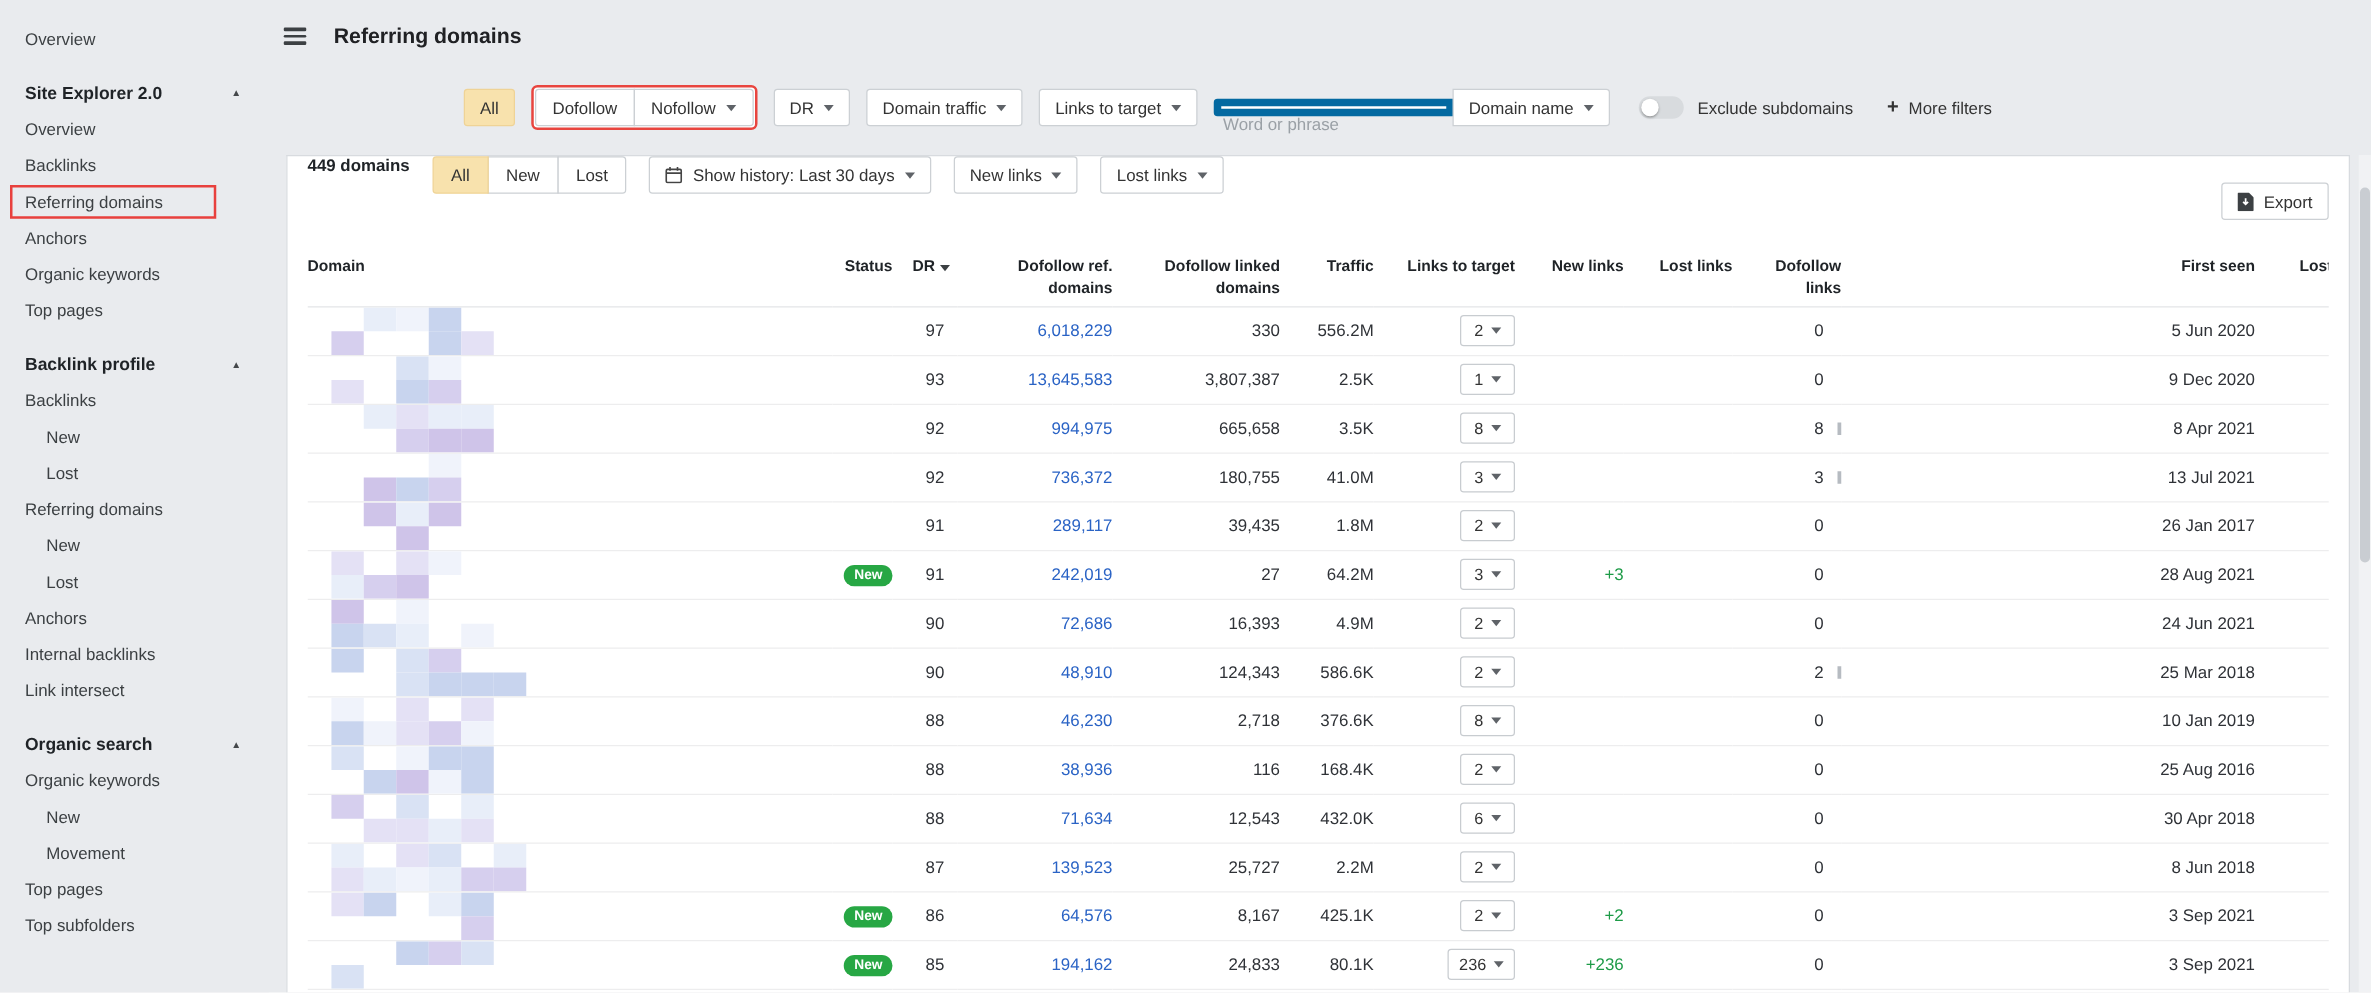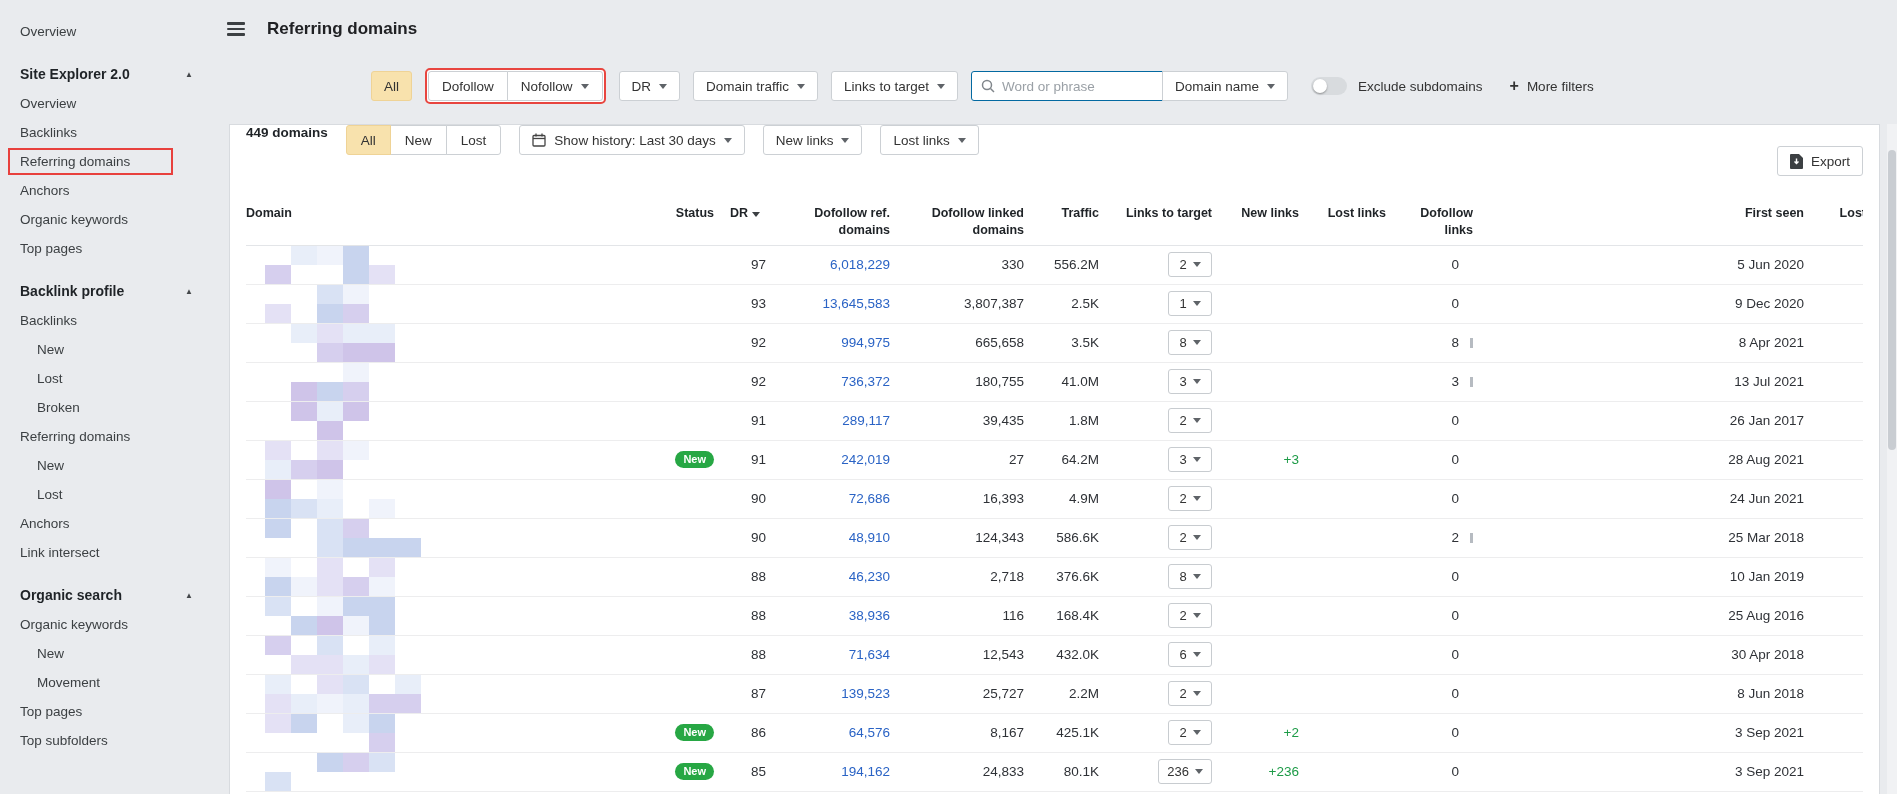--- a/index.html
+++ b/index.html
@@ -24,21 +24,21 @@
   #filter-row { position:absolute; left:371px; top:68px; height:36px; display:flex; align-items:center; gap:13px; }
   .chip { height:30px; padding:0 12px; border:1px solid #ccd0d4; border-radius:3px; background:#fff; font-size:13.5px; color:#333; display:inline-flex; align-items:center; gap:8px; cursor:pointer; font-family:inherit; white-space:nowrap; }
   .chip.tan { background:#f8e2ad; border-color:#efd396; }
   .caret { width:0; height:0; border-left:4px solid transparent; border-right:4px solid transparent; border-top:5px solid #5f6368; display:inline-block; }
   .red-group { border:2px solid #e8453f; border-radius:5px; padding:1px; display:flex; background:#fff; }
   .seg-btn { height:30px; padding:0 13px; border:1px solid #ccd0d4; background:#fff; font-size:13.5px; color:#333; display:inline-flex; align-items:center; gap:8px; cursor:pointer; font-family:inherit; }
   .seg-btn + .seg-btn { margin-left:-1px; }
   .seg-btn.first { border-radius:3px 0 0 3px; }
   .seg-btn.last  { border-radius:0 3px 3px 0; }
   .search-group { display:flex; align-items:center; }
-  .search-box { display:flex; align-items:center; width:192px; height:30px; border:1px solid #0369a1; border-radius:3px 0 0 3px; background:#fff; padding:0 9px; gap:7px; }
+  .search-box { display:flex; align-items:center; width:192px; height:14px; border:6px solid #0369a1; border-radius:3px 0 0 3px; background:#fff; padding:0 9px; gap:7px;flex-direction:column; }
   .search-box input { border:none; outline:none; flex:1; font-size:13.5px; color:#333; font-family:inherit; background:transparent; min-width:0; }
   .search-box input::placeholder { color:#9aa0a6; }
   .attach-chip { margin-left:-1px; border-radius:0 3px 3px 0; }
   .toggle-wrap { display:flex; align-items:center; gap:11px; margin-left:10px; cursor:pointer; }
   .toggle { width:36px; height:18px; border-radius:9px; background:#d8dbde; position:relative; }
   .knob { position:absolute; left:2px; top:2px; width:14px; height:14px; border-radius:50%; background:#fff; box-shadow:0 1px 2px rgba(0,0,0,.35); }
   .toggle-label { font-size:13.5px; color:#333; }
   .more-filters { display:flex; align-items:center; gap:8px; margin-left:14px; cursor:pointer; font-size:13.5px; color:#333; }
   .plus-glyph { font-size:16px; font-weight:bold; color:#333; line-height:1; }
 
@@ -56,21 +56,21 @@
 
   
   #table-wrap { position:absolute; left:16px; right:16px; top:72px; bottom:0; overflow:hidden; }
   table { width:100%; border-collapse:collapse; table-layout:fixed; }
   thead th { vertical-align:top; padding:8px 0 0 0; font-size:12.5px; font-weight:bold; color:#1f2327; line-height:17px; white-space:pre-line; text-align:right; height:48px; border-bottom:1px solid #e3e5e8; }
   thead th.al { text-align:left; }
   thead th.dr-th { padding-left:16px; }
   .sort-caret { width:0; height:0; border-left:4px solid transparent; border-right:4px solid transparent; border-top:5px solid #3c4043; display:inline-block; margin-left:4px; }
   tbody td { height:38.6px; border-bottom:1px solid #ededee; font-size:13.5px; color:#2f3237; text-align:right; padding:0; vertical-align:middle; }
   td.c-domain { text-align:left; }
-  td.c-dr { text-align:right; padding-left:16px; }
+  td.c-dr { text-align:center; padding-left:16px; }
   .ref-link { color:#2a63c5; text-decoration:none; cursor:pointer; }
   .badge-new { display:inline-block; background:#27a744; color:#fff; font-size:11px; font-weight:bold; padding:3px 8px; border-radius:10px; line-height:1; }
   .pos { color:#1d9b47; }
   .dd-btn { display:inline-flex; align-items:center; justify-content:center; gap:6px; min-width:44px; height:25px; border:1px solid #c8ccd0; border-radius:3px; background:#fff; font-size:13px; color:#333; padding:0 8px; cursor:pointer; font-family:inherit; }
   .dfl-wrap { display:inline-flex; align-items:center; justify-content:flex-end; }
   .barslot { width:14px; display:inline-flex; justify-content:flex-end; }
   .hist-bar { width:3px; height:10px; background:#b6bbc1; }
   .hidden-bar { visibility:hidden; }
   .mosaic { position:relative; height:38px; width:170px; margin-left:19px; overflow:hidden; }
   .mcell { position:absolute; width:26px; height:19px; }
@@ -89,25 +89,25 @@
       <div class="sb-item"><span>Overview</span></div>
       <div class="sb-item"><span>Backlinks</span></div>
       <div class="sb-item"><span>Referring domains</span><div class="hl-box"></div></div>
       <div class="sb-item"><span>Anchors</span></div>
       <div class="sb-item"><span>Organic keywords</span></div>
       <div class="sb-item"><span>Top pages</span></div>
       <div class="sb-section"><span>Backlink profile</span><span class="sb-caret">▲</span></div>
       <div class="sb-item"><span>Backlinks</span></div>
       <div class="sb-subitem"><span>New</span></div>
       <div class="sb-subitem"><span>Lost</span></div>
-      <div class="sb-subitem"><span>Broken</span></div>
       <div class="sb-item"><span>Referring domains</span></div>
       <div class="sb-subitem"><span>New</span></div>
       <div class="sb-subitem"><span>Lost</span></div>
       <div class="sb-item"><span>Anchors</span></div>
+      <div class="sb-item"><span>Internal backlinks</span></div>
       <div class="sb-item"><span>Link intersect</span></div>
       <div class="sb-section"><span>Organic search</span><span class="sb-caret">▲</span></div>
       <div class="sb-item"><span>Organic keywords</span></div>
       <div class="sb-subitem"><span>New</span></div>
       <div class="sb-subitem"><span>Movement</span></div>
       <div class="sb-item"><span>Top pages</span></div>
       <div class="sb-item"><span>Top subfolders</span></div>
     </div>
 </div>
 

